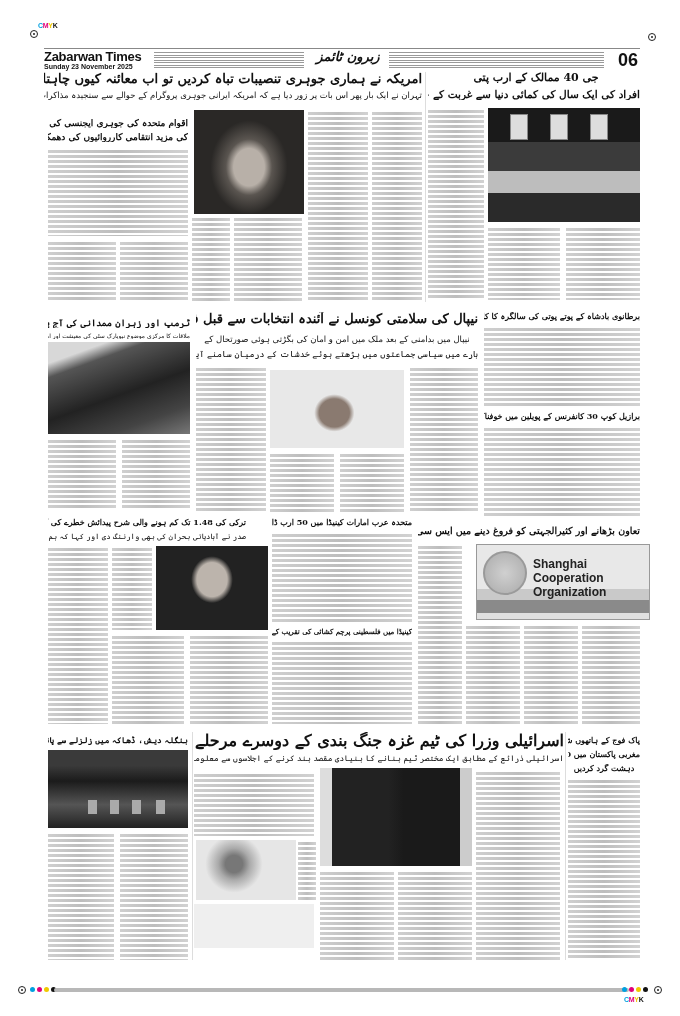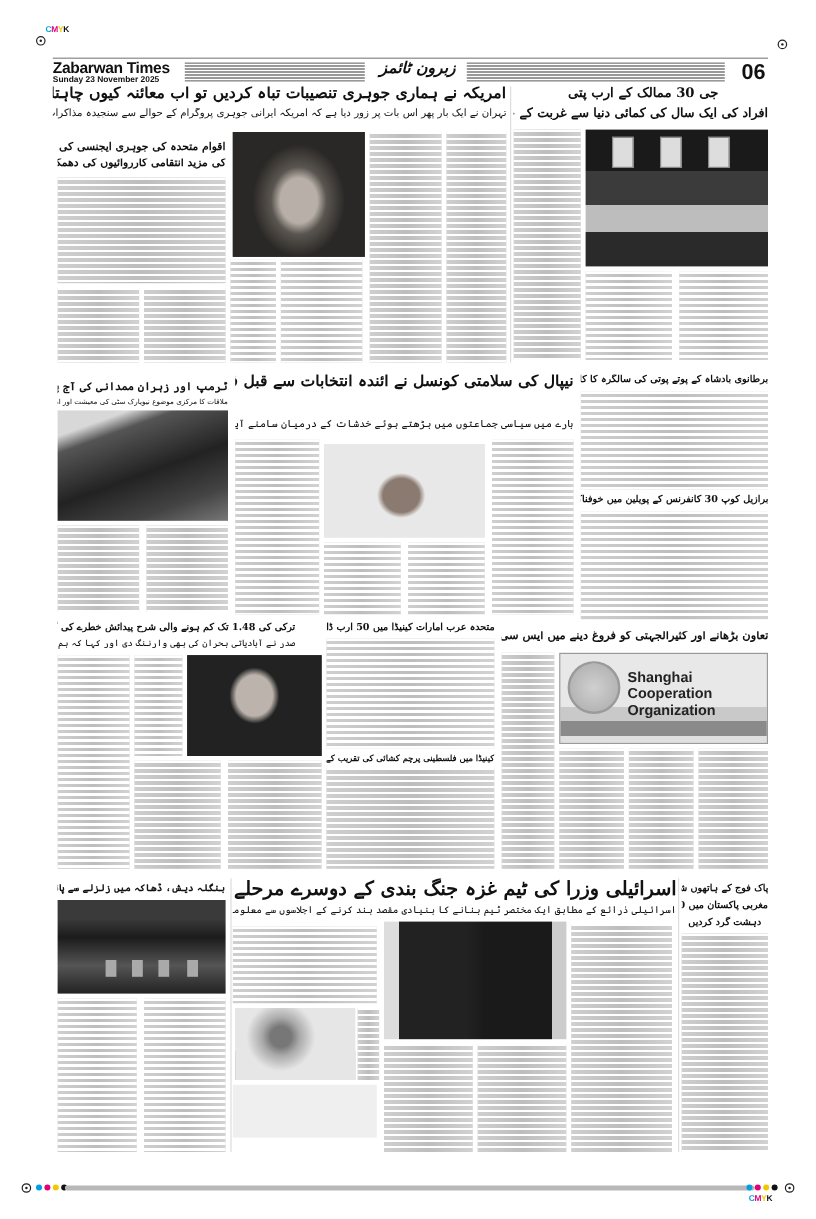--- a/index.html
+++ b/index.html
@@ -38,21 +38,21 @@
   .col-rule { position: absolute; width: 1px; background: #ddd; }
 
   .photo { position: absolute; overflow: hidden; }
 
   .ph-portrait { background: radial-gradient(ellipse 35% 45% at 50% 55%, #b8b0a8 0 40%, #5a5550 60%, #2a2826 100%), #333; }
   .ph-meeting { background: linear-gradient(180deg, #1a1a1a 0 30%, #3b3b3b 30% 55%, #bdbdbd 55% 75%, #2a2a2a 75%); }
   .ph-meeting .panel { position: absolute; top: 6px; width: 18px; height: 26px; background: #ddd; border: 1px solid #888; }
   .ph-crowd { background: linear-gradient(160deg, #d8d8d8 0 15%, #555 25%, #222 55%, #444 80%, #777 100%); }
   .ph-woman { background: radial-gradient(ellipse 25% 40% at 48% 55%, #8a7a70 0 45%, #e8e8e8 60%), #eee; }
   .ph-erdogan { background: radial-gradient(ellipse 30% 45% at 50% 40%, #bcb4ac 0 45%, #222 62%), #333; }
-  .ph-sco { background: linear-gradient(180deg, #e8e8e8 0 60%, #c9c9c9 60% 75%, #8a8a8a 75% 92%, #e0e0e0 92%); border: 1px solid #999; }
+  .ph-sco { background: linear-gradient(180deg, #e8e8e8 0 60%, #c9c9c9 60% 75%, #8a8a8a 75% 92%, #e0e0e0 92%); border: 1px solid #999; margin-left: 10px; }
   .ph-sco .logo { position: absolute; left: 6px; top: 6px; width: 44px; height: 44px; border-radius: 50%; border: 2px solid #9a9a9a; background: radial-gradient(circle, #d0d0d0, #aaa); }
   .ph-sco .t { position: absolute; left: 56px; top: 12px; font: bold 12px "Liberation Sans", sans-serif; color: #222; line-height: 14px; }
   .ph-night { background: linear-gradient(180deg, #3a3a3a 0 20%, #1b1b1b 40%, #555 70%, #222 100%); }
   .ph-night .vest { position: absolute; width: 9px; height: 14px; background: #aaa; bottom: 14px; }
   .ph-duo { background: linear-gradient(90deg, #ddd 0 8%, #222 8% 45%, #1a1a1a 55% 92%, #ccc 92%); }
   .ph-smoke { background: radial-gradient(circle at 38% 40%, #777 0 12%, #aaa 22%, #e6e6e6 40%), linear-gradient(#e6e6e6 60%, #888 60%); }
 
   .footer-bar { position: absolute; left: 54px; top: 988px; width: 575px; height: 4px; background: #b8b8b8; border-radius: 2px; }
   .dots { position: absolute; display: flex; gap: 2px; }
   .dots span { width: 5px; height: 5px; border-radius: 50%; }
@@ -88,41 +88,42 @@
   <div class="text-block" style="left:4px;top:100px;width:140px;height:88px;"></div>
   <div class="text-block" style="left:4px;top:192px;width:68px;height:62px;"></div>
   <div class="text-block" style="left:76px;top:192px;width:68px;height:62px;"></div>
 
   <div class="photo ph-portrait" style="left:150px;top:62px;width:110px;height:104px;"></div>
   <div class="text-block" style="left:148px;top:168px;width:38px;height:86px;"></div>
   <div class="text-block" style="left:190px;top:168px;width:68px;height:86px;"></div>
   <div class="text-block" style="left:264px;top:62px;width:60px;height:192px;"></div>
   <div class="text-block" style="left:328px;top:62px;width:50px;height:192px;"></div>
 
-  <div class="hl urdu" style="position:absolute;left:388px;top:24px;width:208px;font-size:11px;text-align:center;">جی 30 ممالک کے ارب پتی</div>
+  <div class="hl urdu" style="position:absolute;left:388px;top:24px;width:208px;font-size:11px;text-align:center;">جی 40 ممالک کے ارب پتی</div>
   <div class="hl urdu" style="position:absolute;left:384px;top:40px;width:212px;font-size:10.5px;">افراد کی ایک سال کی کمائی دنیا سے غربت کے خاتمے کیلئے کافی</div>
 
   <div class="text-block" style="left:384px;top:60px;width:56px;height:192px;"></div>
   <div class="photo ph-meeting" style="left:444px;top:60px;width:152px;height:114px;">
     <div class="panel" style="left:22px;"></div>
     <div class="panel" style="left:62px;"></div>
     <div class="panel" style="left:102px;"></div>
   </div>
   <div class="text-block" style="left:444px;top:178px;width:72px;height:74px;"></div>
   <div class="text-block" style="left:522px;top:178px;width:74px;height:74px;"></div>
 
   <div class="col-rule" style="left:381px;top:24px;height:230px;"></div>
 
   <div class="hl urdu" style="position:absolute;left:4px;top:270px;width:142px;font-size:9px;">ٹرمپ اور زہران ممدانی کی آج پہلی ملاقات آج ہوگی</div>
   <div class="sub urdu" style="position:absolute;left:4px;top:284px;width:142px;font-size:6px;">ملاقات کا مرکزی موضوع نیویارک سٹی کی معیشت اور امیگریشن</div>
   <div class="photo ph-crowd" style="left:4px;top:294px;width:142px;height:92px;"></div>
   <div class="text-block" style="left:4px;top:390px;width:68px;height:72px;"></div>
   <div class="text-block" style="left:78px;top:390px;width:68px;height:72px;"></div>
 
   <div class="hl urdu" style="position:absolute;left:152px;top:264px;width:282px;font-size:13px;">نیپال کی سلامتی کونسل نے آئندہ انتخابات سے قبل فوج کی تعیناتی کا مطالبہ کیا</div>
+  <div class="sub urdu" style="position:absolute;left:152px;top:286px;width:282px;font-size:8.5px;text-align:center;">نیپال میں بدامنی کے بعد ملک میں امن و امان کی بگڑتی ہوئی صورتحال کے</div>
   <div class="sub urdu" style="position:absolute;left:152px;top:301px;width:282px;font-size:8.5px;text-align:center;">بارے میں سیاسی جماعتوں میں بڑھتے ہوئے خدشات کے درمیان سامنے آیا ہے</div>
   <div class="text-block" style="left:152px;top:318px;width:70px;height:146px;"></div>
   <div class="photo ph-woman" style="left:226px;top:322px;width:134px;height:78px;"></div>
   <div class="text-block" style="left:226px;top:404px;width:64px;height:60px;"></div>
   <div class="text-block" style="left:296px;top:404px;width:64px;height:60px;"></div>
   <div class="text-block" style="left:366px;top:318px;width:68px;height:146px;"></div>
 
   <div class="hl urdu" style="position:absolute;left:440px;top:264px;width:156px;font-size:8px;">برطانوی بادشاہ کے پوتے پوتی کی سالگرہ کا کارڈ کو ٹھکرا کر فرمائش</div>
   <div class="text-block" style="left:440px;top:278px;width:156px;height:82px;"></div>
   <div class="hl urdu" style="position:absolute;left:440px;top:364px;width:156px;font-size:8px;">برازیل کوپ 30 کانفرنس کے پویلین میں خوفناک آگ بھڑک اٹھی</div>

